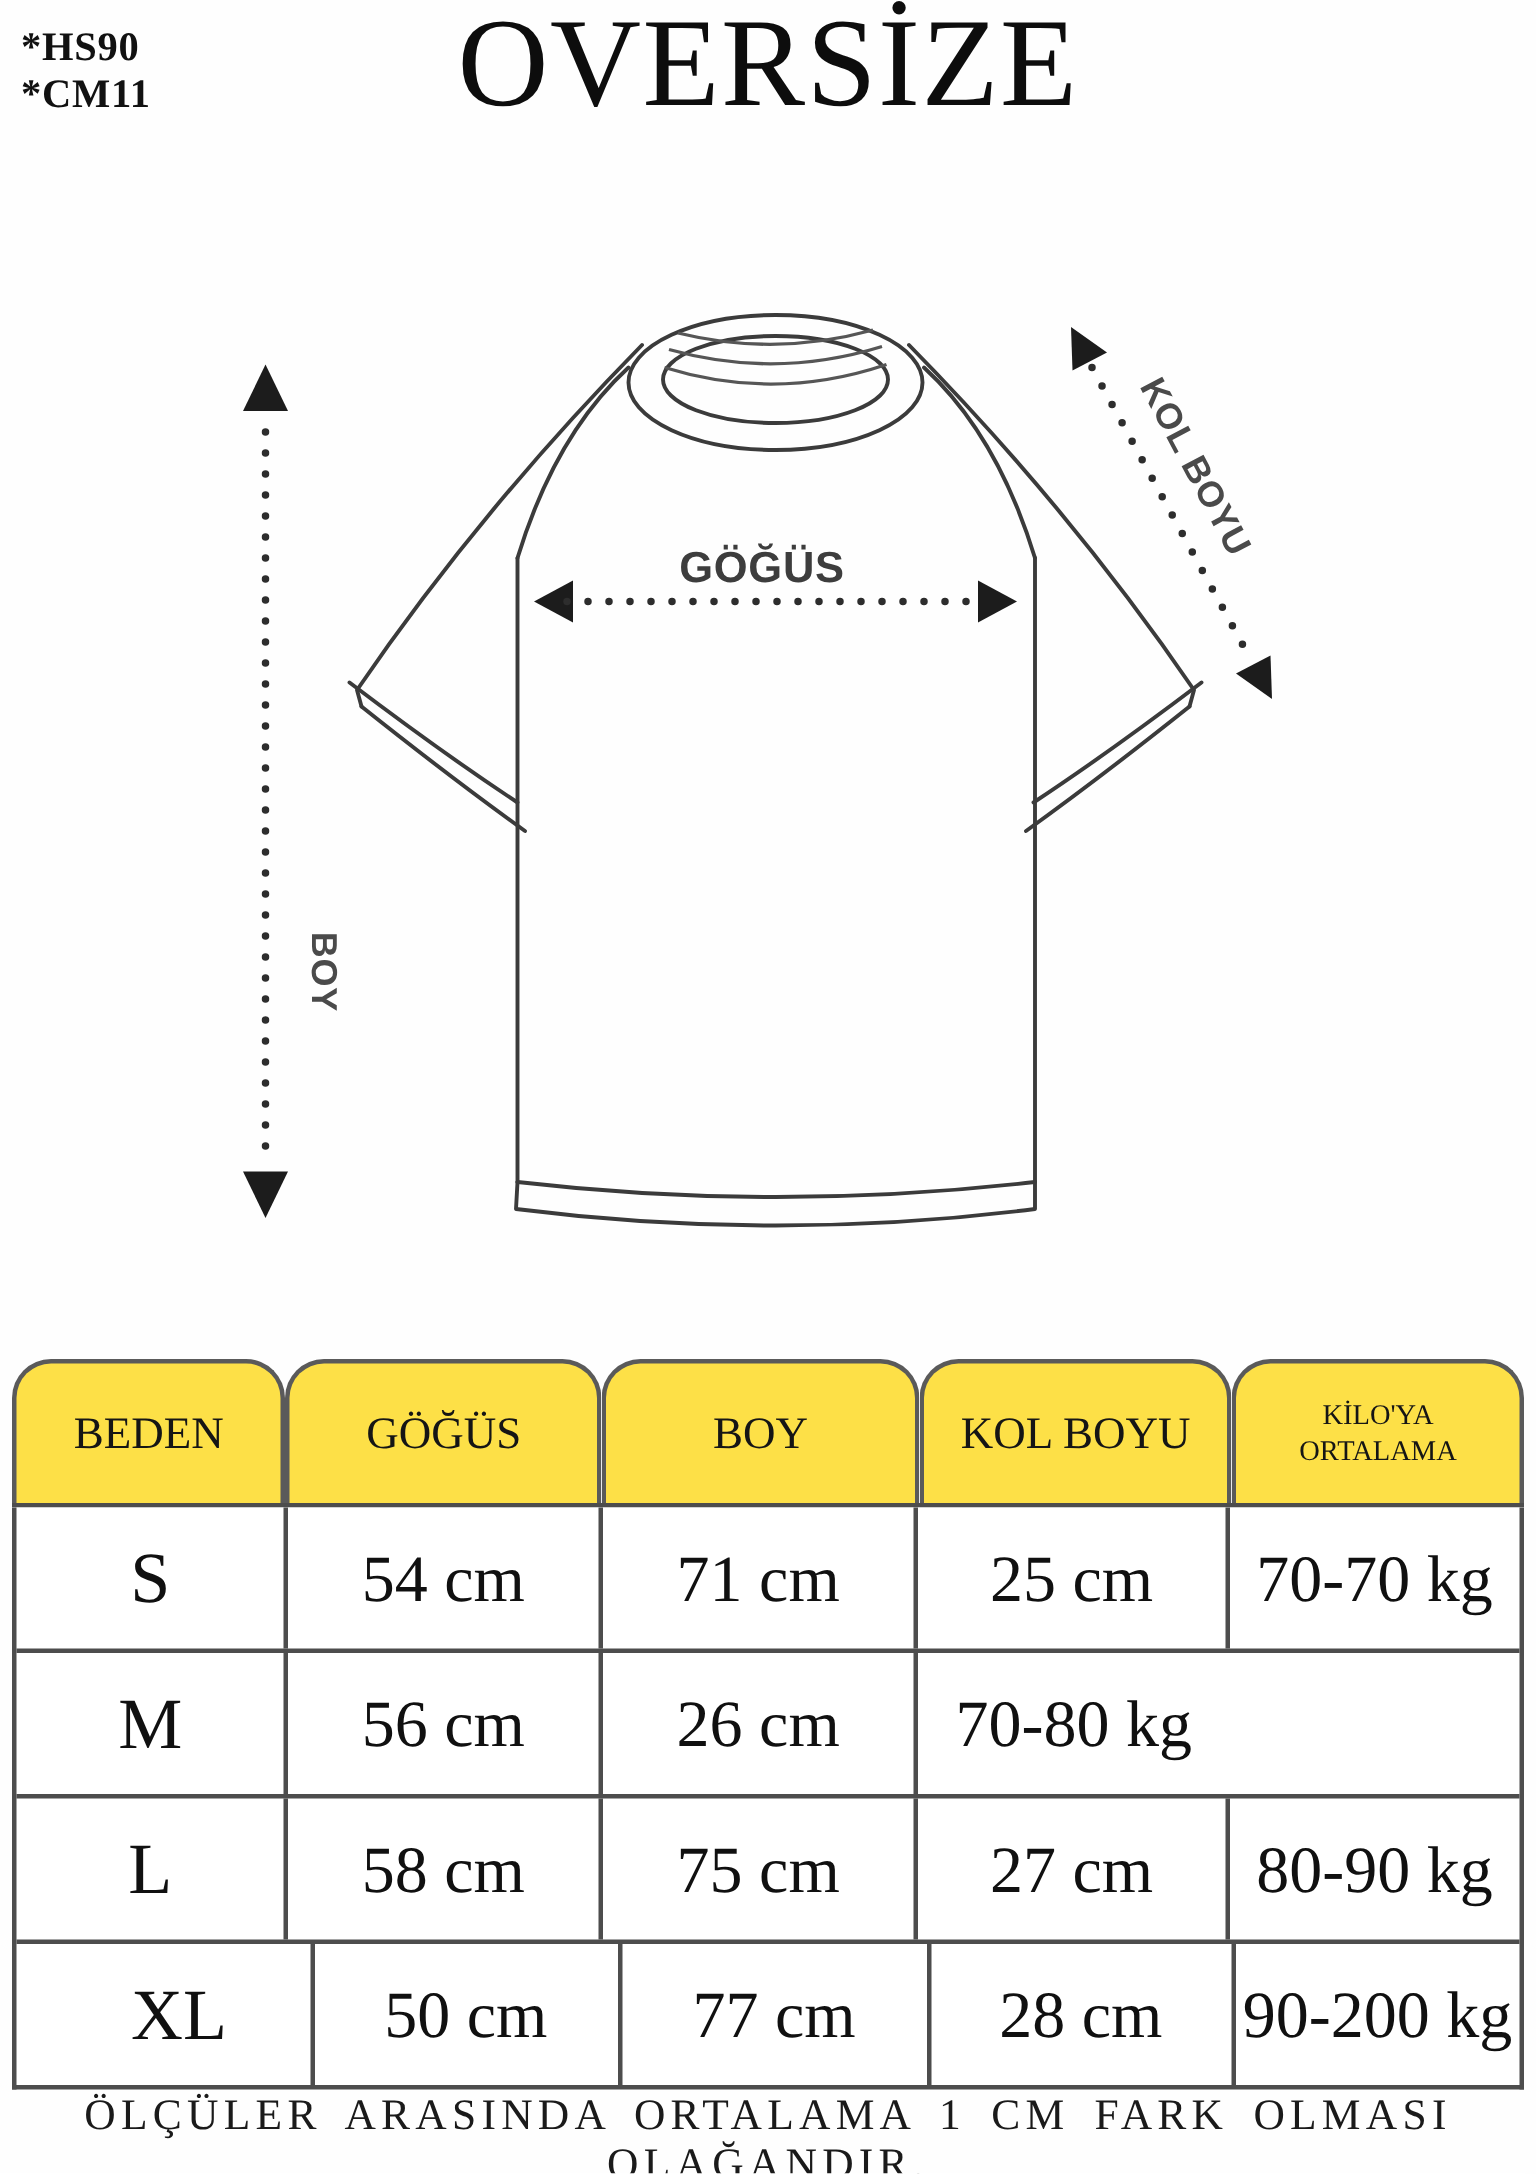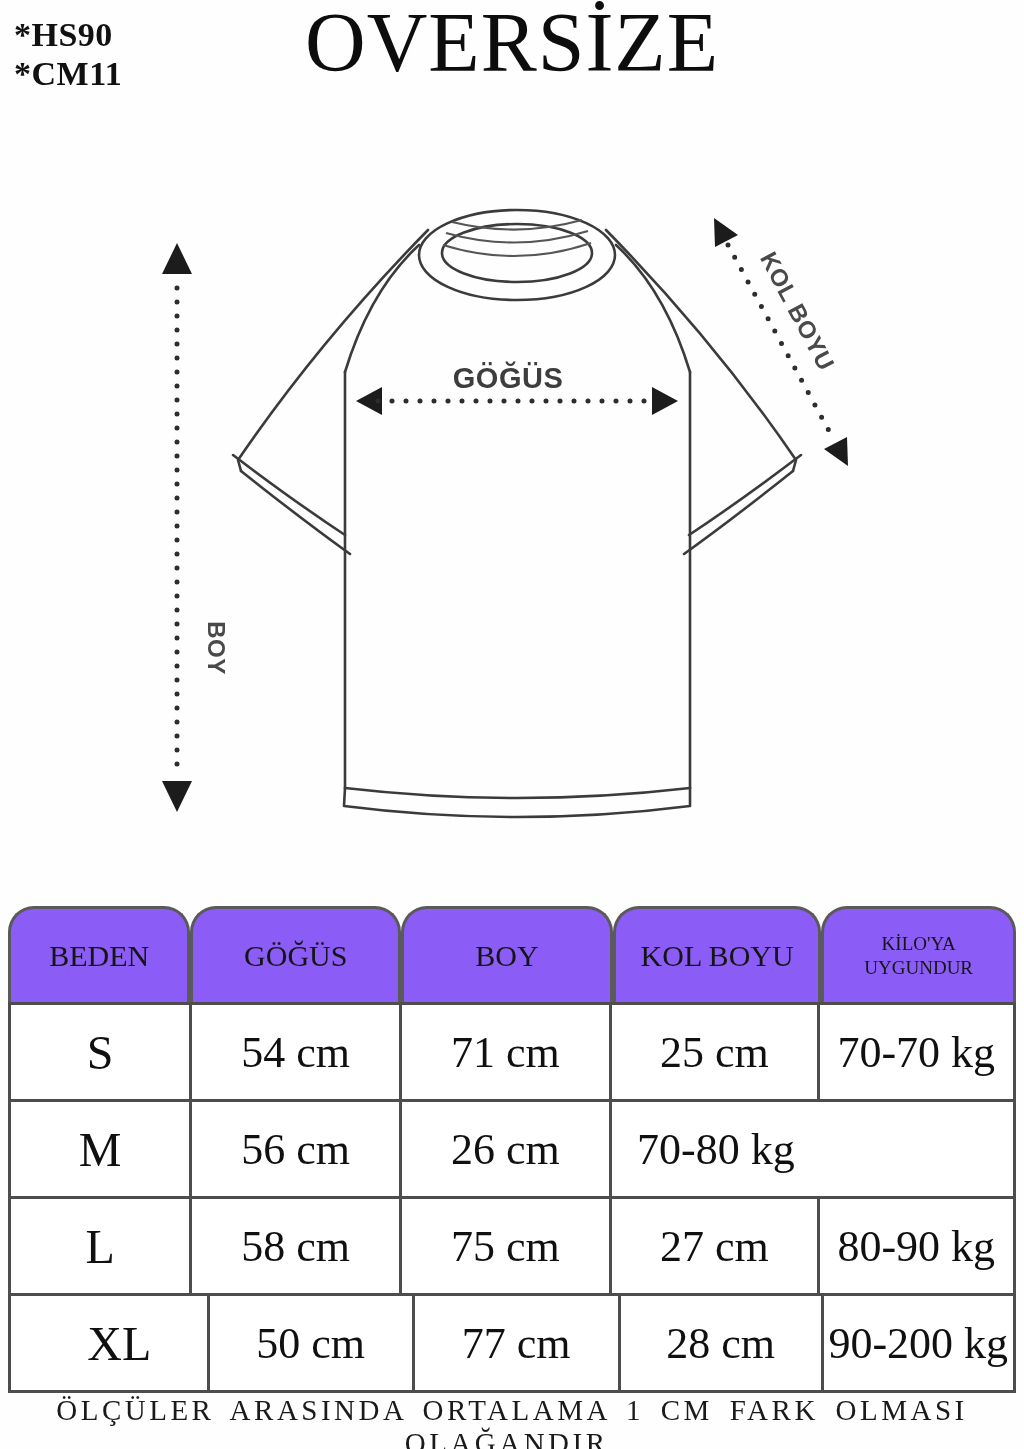--- a/index.html
+++ b/index.html
@@ -2,21 +2,21 @@
 <html><head>
 <meta charset="utf-8">
 <style>
   html,body{margin:0;padding:0;background:#ffffff;}
   .page{
     position:relative;width:1024px;height:1449px;background:#fefefe;
     font-family:"Liberation Serif", serif;color:#141414;overflow:hidden;
   }
   
   .codes{
-    position:absolute;top:16px;left:14px;font-size:34px;font-weight:600;
+    position:absolute;top:16px;left:14px;font-size:27px;font-weight:600;
     line-height:1.14;letter-spacing:.5px;color:#111;
   }
   .title{
     position:absolute;top:-6px;left:0;width:100%;text-align:center;margin:0;
     font-size:84px;font-weight:400;letter-spacing:1px;color:#0d0d0d;
     font-family:"Liberation Serif", serif;
   }
   
   .diagram{position:absolute;top:150px;left:0;}
   .shirt{fill:none;stroke:#3b3b3b;stroke-width:2.6;stroke-linecap:round;stroke-linejoin:round;}
@@ -26,21 +26,21 @@
   .mlabel{font-family:"Liberation Sans", sans-serif;font-weight:bold;fill:#4a4a4a;}
   .mlabel.big{font-size:29px;fill:#3d3d3d;letter-spacing:.5px;}
   .mlabel.sm{font-size:24px;letter-spacing:.5px;}
   
   .sizetable{position:absolute;left:8px;top:906px;width:1008px;}
   .thead{display:grid;grid-template-columns:18.1% 20.9% 21% 20.7% 19.3%;
          border-bottom:3px solid #4d4d4d;}
   .tab{
     box-sizing:border-box;height:96px;border:3px solid #5a5a5a;border-bottom:none;
     border-radius:26px 26px 0 0;display:flex;align-items:center;justify-content:center;
-    background:#8b5cf6;text-align:center;font-size:30px;color:#151515;
+    background:#fde047;text-align:center;font-size:30px;color:#151515;
   }
   .tab .two{font-size:19px;line-height:1.25;white-space:pre-line;}
   .tbody{border:3px solid #4d4d4d;border-top:none;box-sizing:border-box;background:#fff;}
   .trow{display:grid;grid-template-columns:18.1% 20.9% 21% 20.7% 19.3%;
         border-bottom:3px solid #4d4d4d;height:94px;}
   .trow:last-child{border-bottom:none;padding-left:21px;}
   .cell{box-sizing:border-box;border-right:3px solid #4d4d4d;display:flex;
         align-items:center;justify-content:center;font-size:44px;color:#101010;}
   .cell:last-child{border-right:none;}
   .cell.size{font-size:48px;}
@@ -119,21 +119,21 @@
           <span>GÖĞÜS</span>
         </div>
       <div class="tab">
           <span>BOY</span>
         </div>
       <div class="tab">
           <span>KOL BOYU</span>
         </div>
       <div class="tab">
           <span class="two">KİLO'YA
-UYGUNDUR</span>
+ORTALAMA</span>
         </div>
     </div>
 
     <div class="tbody">
       <div class="trow">
         <div class="cell size">S</div>
         <div class="cell">54 cm</div>
         <div class="cell">71 cm</div>
         <div class="cell">25 cm</div>
         <div class="cell">70-70 kg</div>

